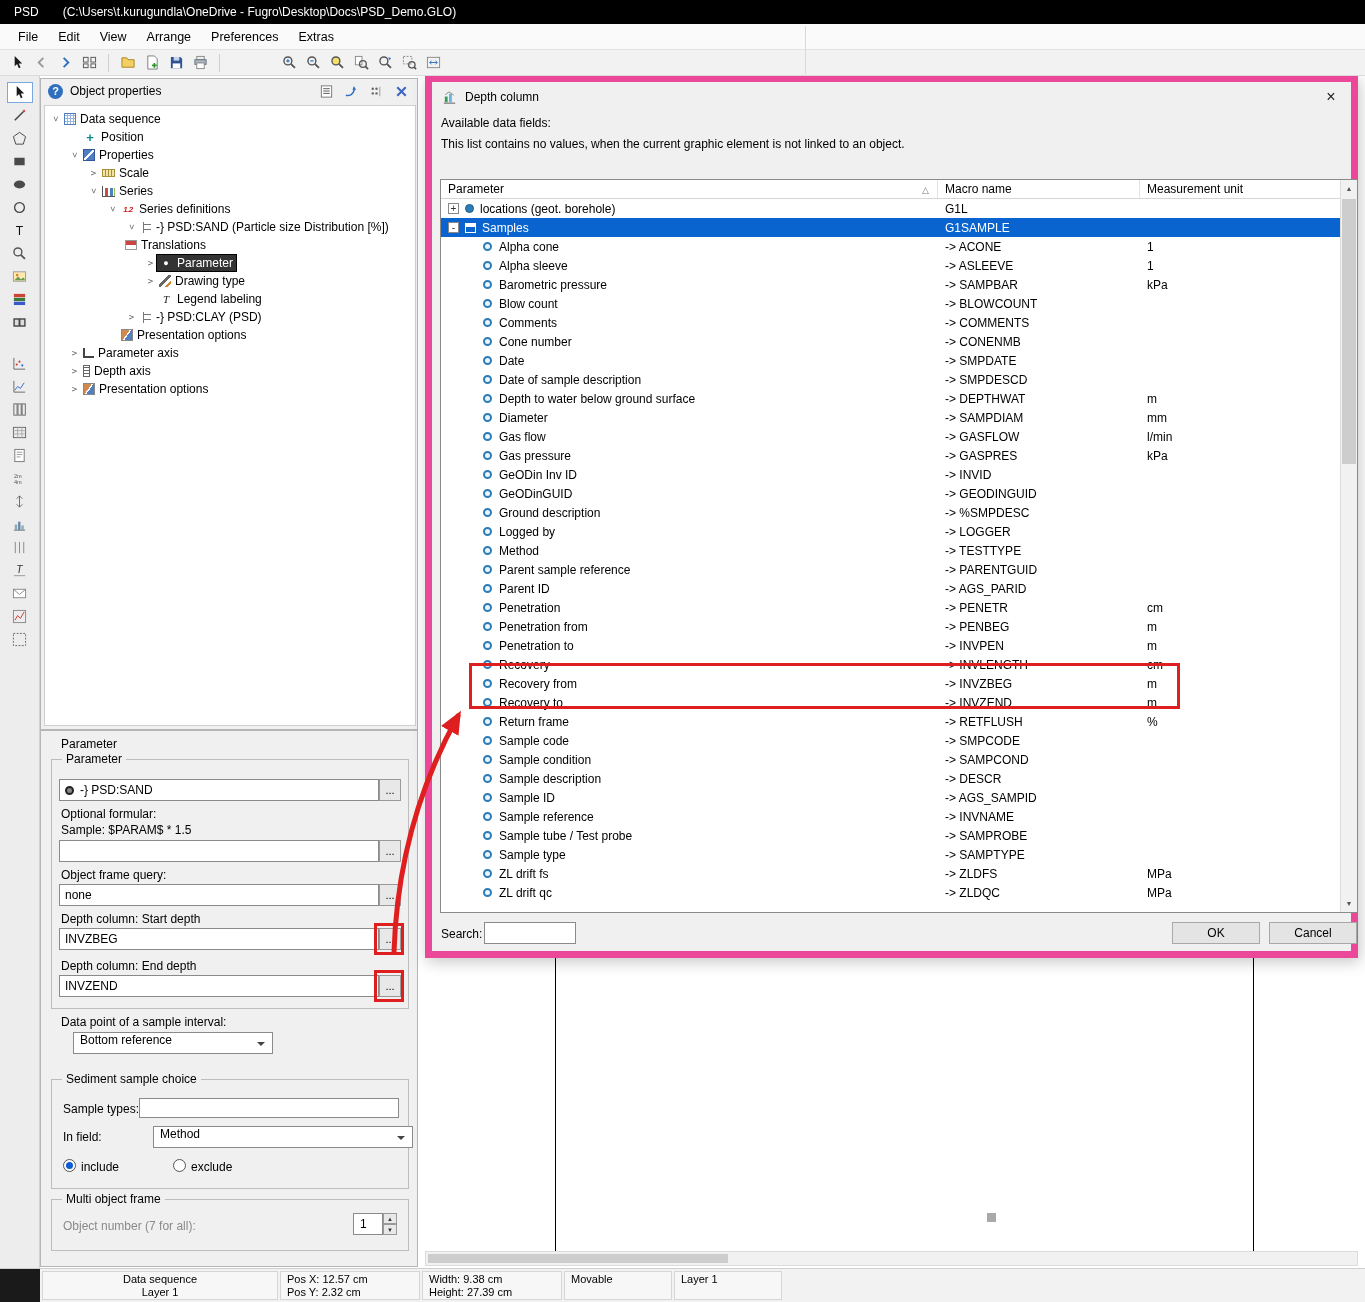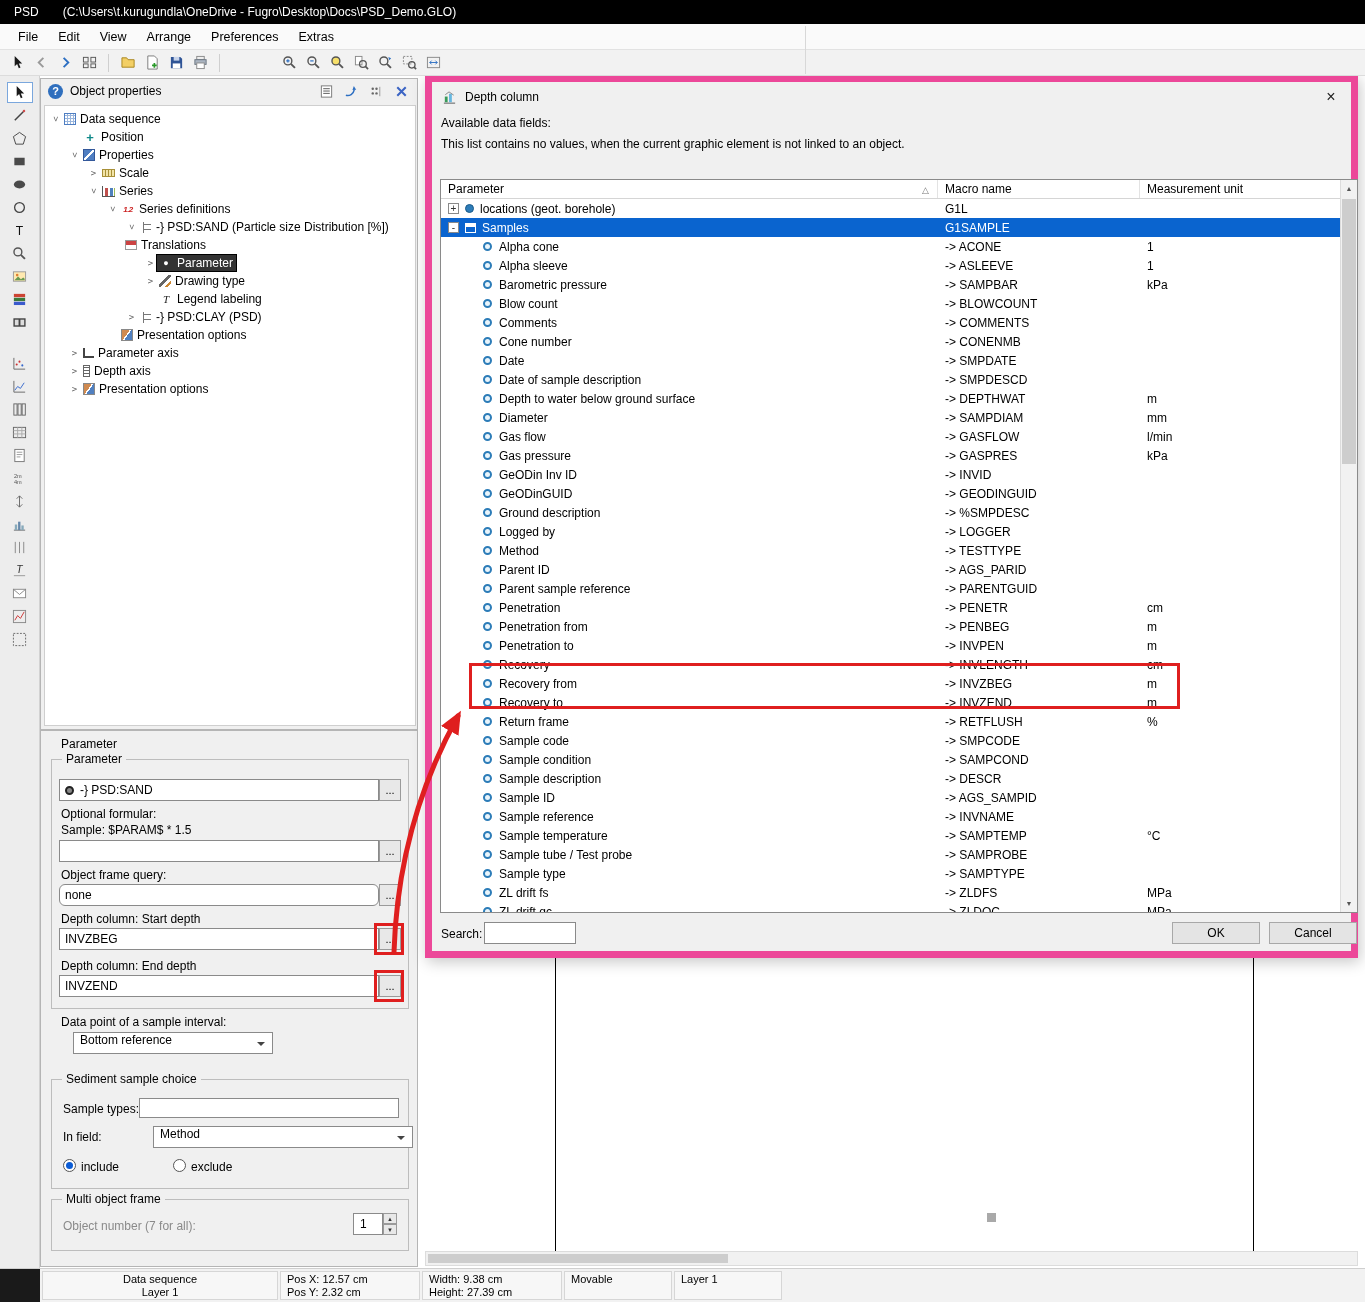--- a/index.html
+++ b/index.html
@@ -75,21 +75,21 @@
   .field{position:absolute;height:22px;background:#fff;border:1px solid #8a8a8a;display:flex;align-items:center;padding:0 5px;overflow:hidden;white-space:nowrap;}
   .dots-btn{position:absolute;width:22px;height:22px;background:#e8e8e8;border:1px solid #9a9a9a;display:flex;align-items:center;justify-content:center;font-size:11px;line-height:8px;}
   .form-label{position:absolute;white-space:nowrap;}
   .form-label.disabled{color:#8a8a8a;}
   .pfield-bullet{width:9px;height:9px;border-radius:50%;border:2px solid #222;background:#888;margin-right:6px;flex:none;}
   #pf-param{left:18px;top:48px;width:320px;}   #pb-param{left:338px;top:48px;}
   #lbl-formular{left:20px;top:76px;}
   #lbl-formula{left:20px;top:92px;}
   #pf-formula{left:18px;top:109px;width:320px;} #pb-formula{left:338px;top:109px;}
   #lbl-ofq{left:20px;top:137px;}
-  #pf-ofq{left:18px;top:153px;width:320px;border-radius:6px;}     #pb-ofq{left:338px;top:153px;}
+  #pf-ofq{left:18px;top:153px;width:320px;}     #pb-ofq{left:338px;top:153px;}
   #lbl-start{left:20px;top:181px;}
   #pf-start{left:18px;top:197px;width:320px;}   #pb-start{left:338px;top:197px;}
   #lbl-end{left:20px;top:228px;}
   #pf-end{left:18px;top:244px;width:320px;}     #pb-end{left:338px;top:244px;}
   #lbl-datapoint{left:20px;top:284px;}
   .combo{position:absolute;height:22px;background:#fff;border:1px solid #8a8a8a;display:flex;align-items:flex-start;padding:0 20px 0 6px;overflow:hidden;white-space:nowrap;margin-left:14px;}
   .combo::after{content:"";position:absolute;right:7px;top:9px;border:4px solid transparent;border-top-color:#444;}
   #combo-datapoint{left:18px;top:301px;width:200px;}
   #lbl-sampletypes{left:22px;top:371px;}
   #pf-sampletypes{left:98px;top:367px;width:260px;height:20px;}
@@ -836,31 +836,31 @@
             <div class="tc1">
               <span class="dot"></span>
               <span class="ptext">Method</span>
             </div>
             <div class="tc2">-&gt; TESTTYPE</div>
             <div class="tc3"></div>
           </div>
           <div class="trow">
             <div class="tc1">
               <span class="dot"></span>
+              <span class="ptext">Parent sample reference</span>
+            </div>
+            <div class="tc2">-&gt; PARENTGUID</div>
+            <div class="tc3"></div>
+          </div>
+          <div class="trow">
+            <div class="tc1">
+              <span class="dot"></span>
               <span class="ptext">Parent ID</span>
             </div>
             <div class="tc2">-&gt; AGS_PARID</div>
-            <div class="tc3"></div>
-          </div>
-          <div class="trow">
-            <div class="tc1">
-              <span class="dot"></span>
-              <span class="ptext">Parent sample reference</span>
-            </div>
-            <div class="tc2">-&gt; PARENTGUID</div>
             <div class="tc3"></div>
           </div>
           <div class="trow">
             <div class="tc1">
               <span class="dot"></span>
               <span class="ptext">Penetration</span>
             </div>
             <div class="tc2">-&gt; PENETR</div>
             <div class="tc3">cm</div>
           </div>
@@ -944,28 +944,20 @@
             <div class="tc2">-&gt; AGS_SAMPID</div>
             <div class="tc3"></div>
           </div>
           <div class="trow">
             <div class="tc1">
               <span class="dot"></span>
               <span class="ptext">Sample reference</span>
             </div>
             <div class="tc2">-&gt; INVNAME</div>
             <div class="tc3"></div>
-          </div>
-          <div class="trow">
-            <div class="tc1">
-              <span class="dot"></span>
-              <span class="ptext">Sample temperature</span>
-            </div>
-            <div class="tc2">-&gt; SAMPTEMP</div>
-            <div class="tc3">°C</div>
           </div>
           <div class="trow">
             <div class="tc1">
               <span class="dot"></span>
               <span class="ptext">Sample tube / Test probe</span>
             </div>
             <div class="tc2">-&gt; SAMPROBE</div>
             <div class="tc3"></div>
           </div>
           <div class="trow">

